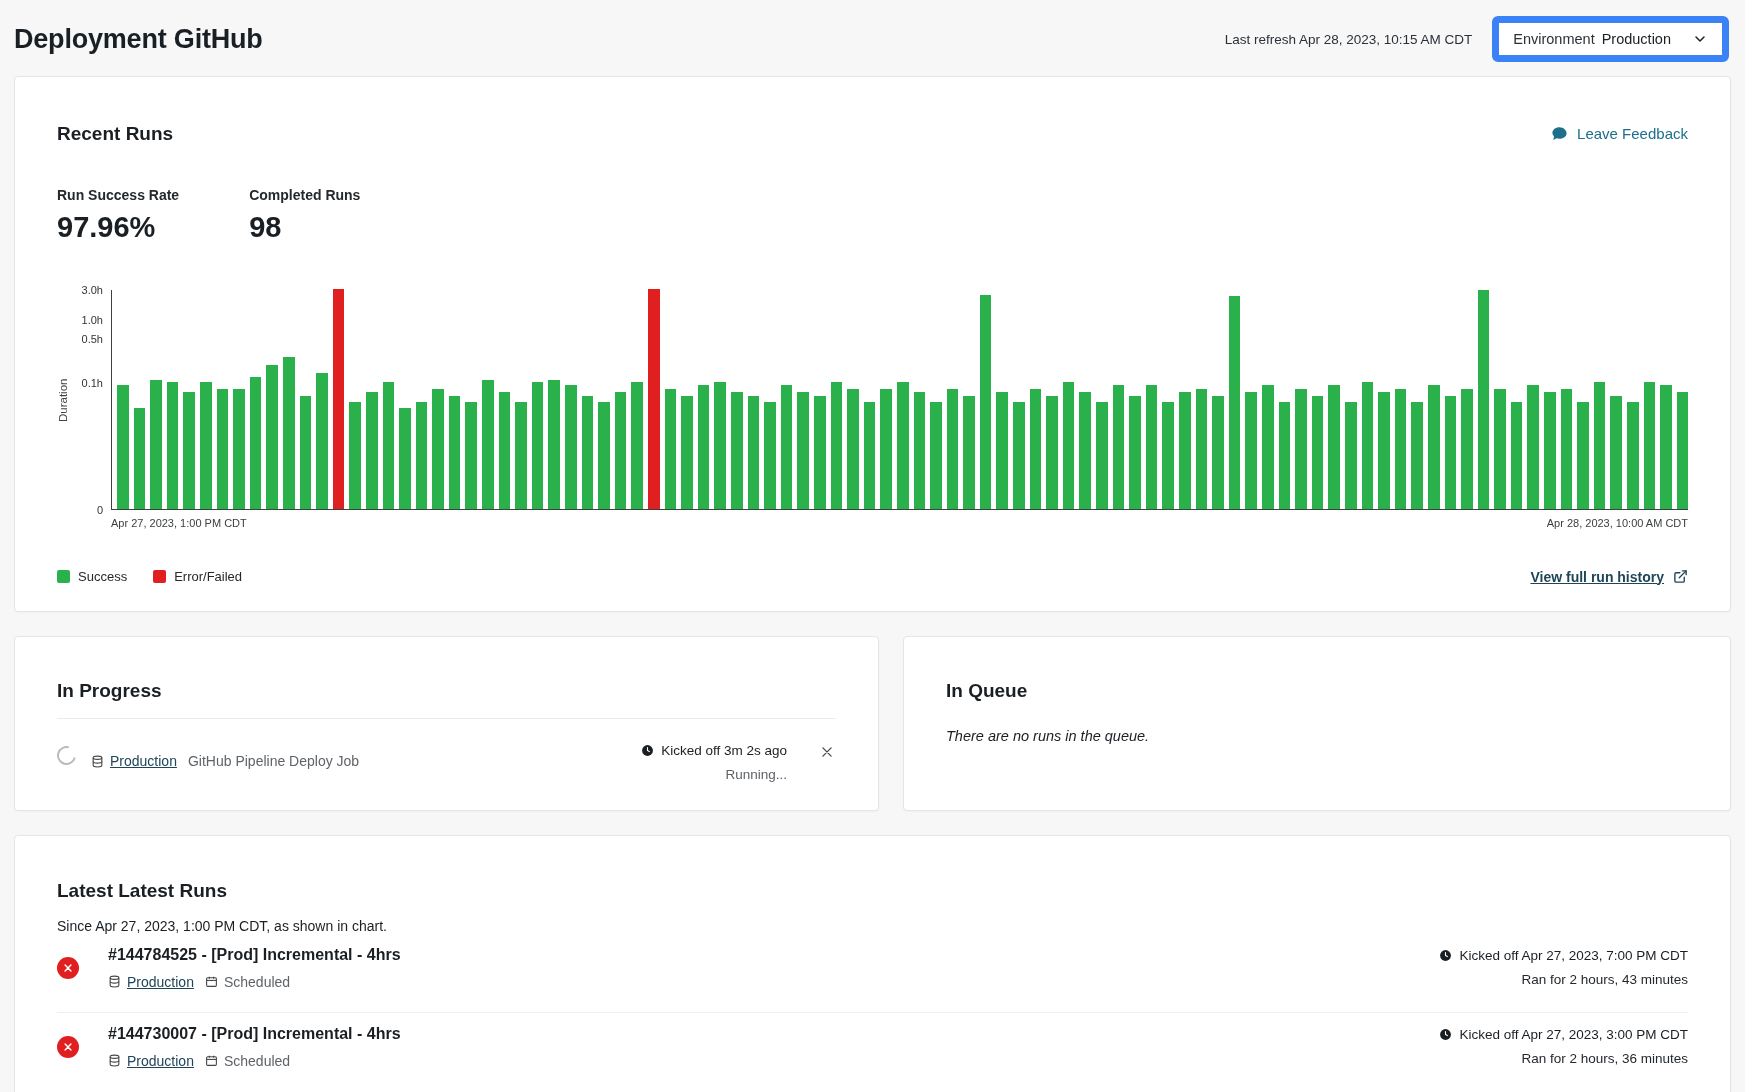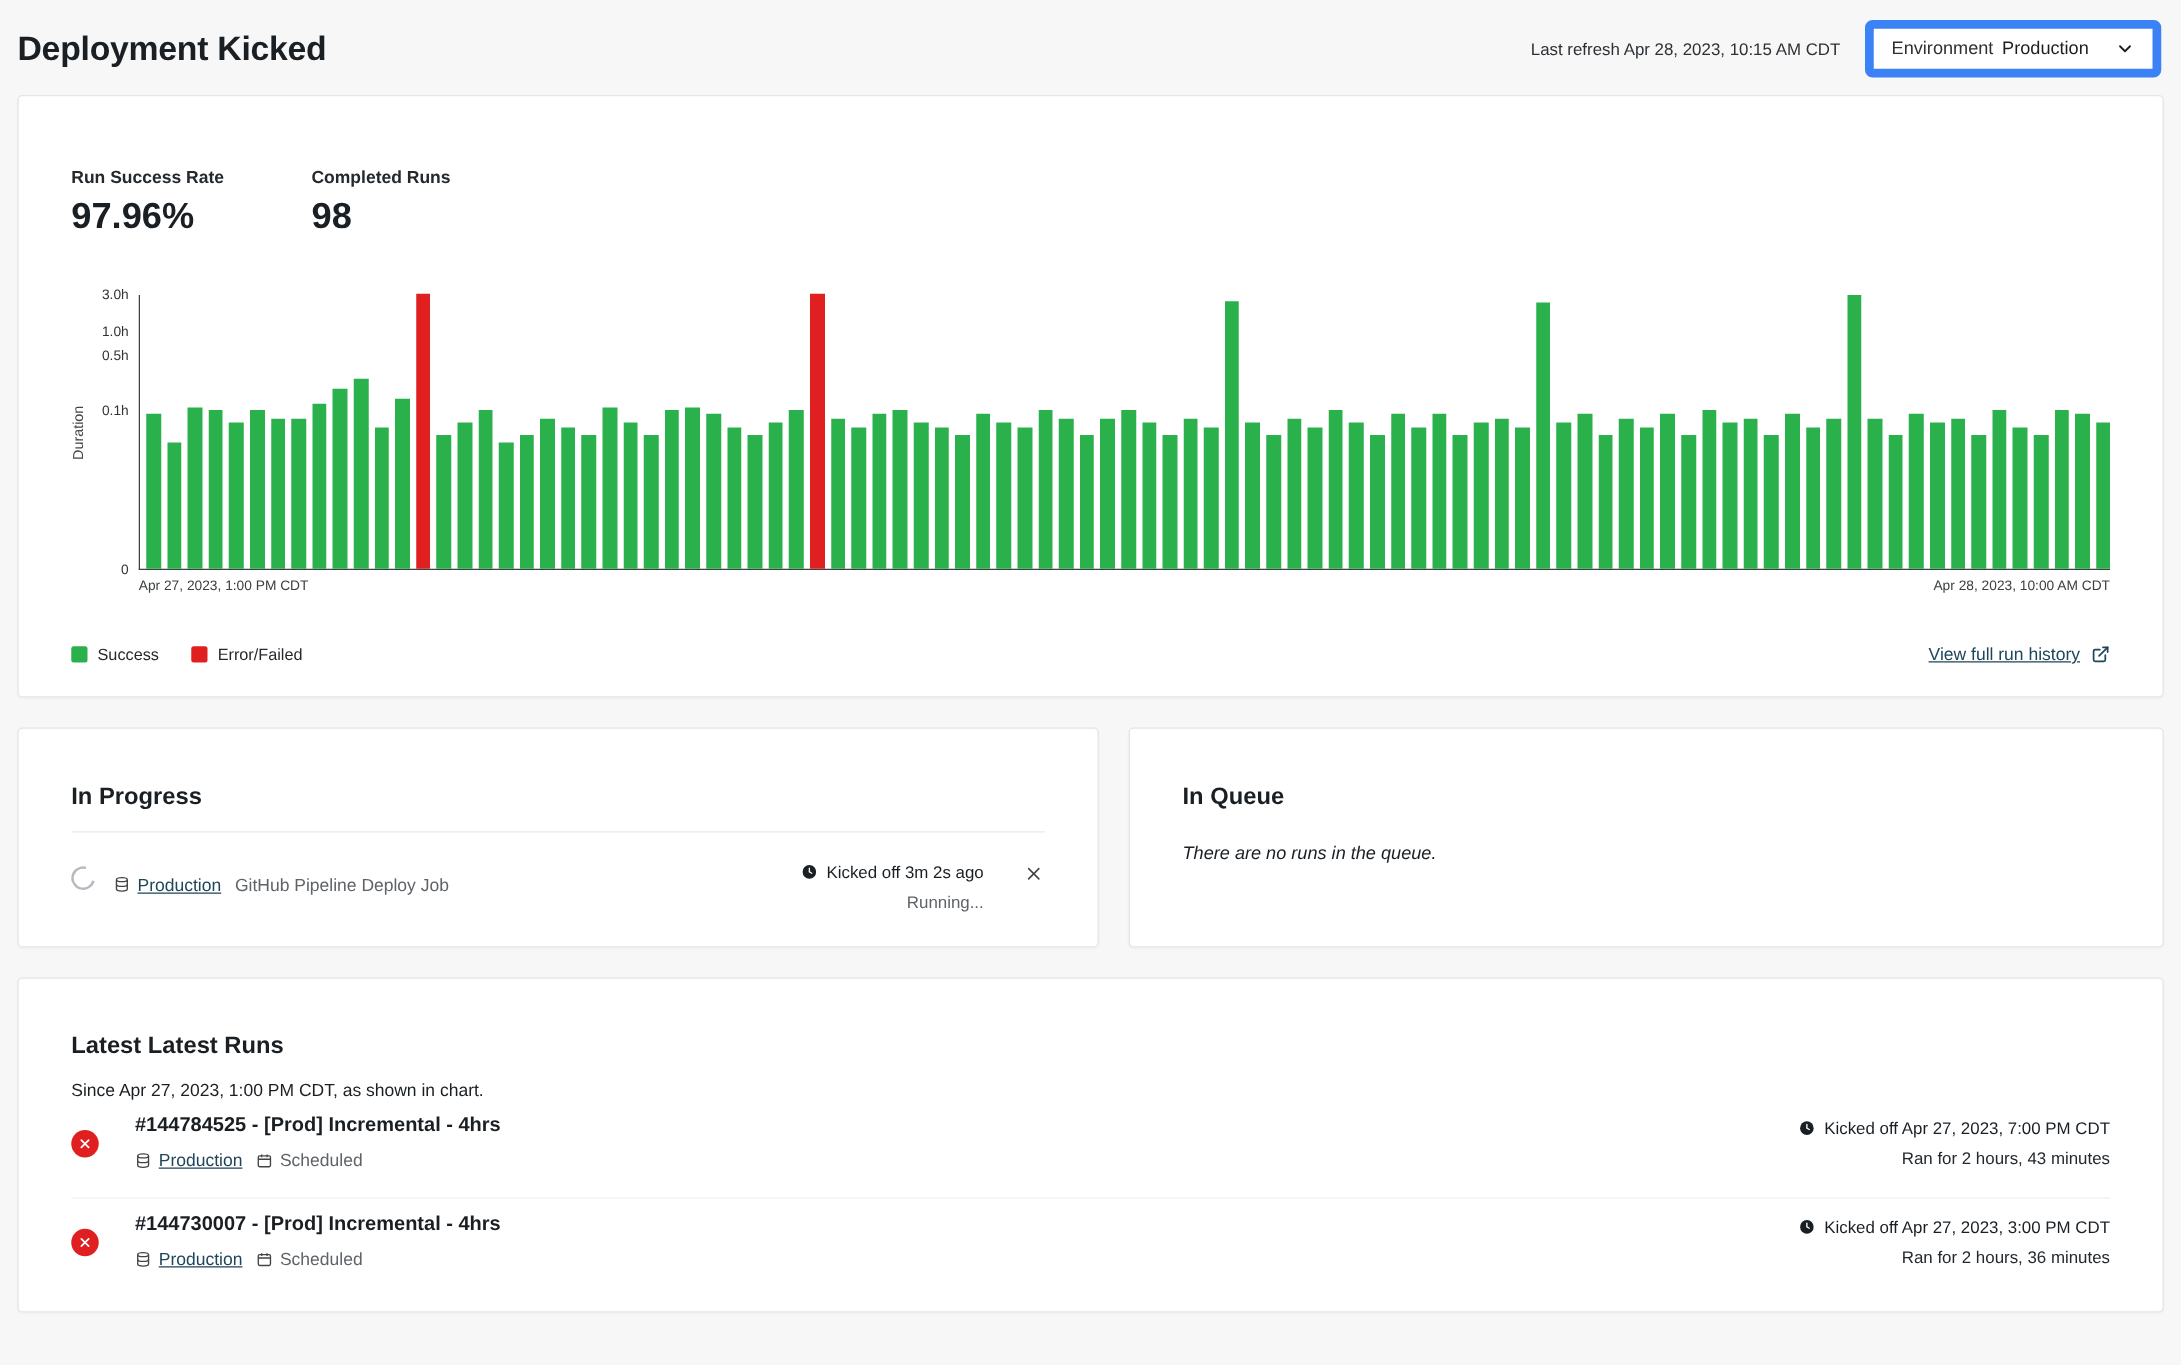--- a/index.html
+++ b/index.html
@@ -43,21 +43,21 @@
   .chart-main{flex:1; min-width:0;}
   .chart-plot{height:220px; border-left:1px solid #3c4043; border-bottom:1px solid #3c4043;
     display:flex; align-items:flex-end; gap:5px; padding-left:5px;}
   .bar{flex:1; min-width:3px;}
   .chart-xlabels{display:flex; justify-content:space-between; font-size:11px; color:#3c4043; margin-top:7px;}
   .chart-footer{display:flex; justify-content:space-between; align-items:center; margin-top:40px;}
   .legend{display:flex; gap:26px;}
   .legend-item{display:flex; align-items:center; gap:8px; font-size:13px; color:#24292e;}
   .legend-swatch{width:13px; height:13px; border-radius:2px; display:inline-block;}
   .view-history{display:flex; align-items:center; gap:9px; color:var(--link); font-size:14px;
-    font-weight:400; text-decoration:none; cursor:pointer;}
+    font-weight:700; text-decoration:none; cursor:pointer;}
   .view-history .vh-text{text-decoration:underline;}
   
   .bottom-row{display:flex; gap:24px; align-items:stretch;}
   .in-progress-card{width:865px; flex:none; padding:28px 42px;}
   .in-queue-card{flex:1; padding:28px 42px;}
   .divider{height:1px; background:#e8eaed; margin-top:15px;}
   .progress-run{display:flex; margin-top:24px; gap:15px; align-items:flex-start;}
   .spinner{width:19px; height:19px; border-radius:50%; border:2.5px solid #b7bbc0;
     border-right-color:transparent; transform:rotate(-30deg); flex:none; margin-top:3px;}
   .run-main{flex:1; min-width:0;}
@@ -78,36 +78,45 @@
     display:flex; align-items:center; justify-content:center; flex:none; margin-top:1px;}
   .failed-right{margin-left:auto; text-align:right; font-size:13.5px; flex:none;}
   .ran-for{margin-top:9px; color:#24292e;}
   .row-divider{height:1px; background:#eef0f2; margin-top:22px;}
   svg{display:block;}
 </style>
 <title>Deployment Monitor</title></head>
 <body>
 
 <div class="header">
-  <h1 class="page-title">Deployment Kicked</h1>
+  <h1 class="page-title">Deployment GitHub</h1>
   <div class="header-right">
     <span class="last-refresh">Last refresh Apr 28, 2023, 10:15 AM CDT</span>
     <button class="env-select">
       <span>Environment</span>
       <span class="env-value">Production</span>
       <svg width="16" height="16" viewBox="0 0 24 24" fill="none" stroke="#1a1f24" stroke-width="2.2" stroke-linecap="round" stroke-linejoin="round">
           <path d="M6 9l6 6 6-6"></path>
         </svg>
     </button>
   </div>
 </div>
 
 <div class="main">
 
   <section class="card recent-runs">
+    <div class="card-head">
+      <h2 class="card-title">Recent Runs</h2>
+      <button class="feedback-btn">
+        <svg width="17" height="17" viewBox="0 0 24 24" fill="#1d6f8c">
+            <path d="M12 3C6.5 3 2 6.5 2 10.8c0 1.9.9 3.6 2.3 5L3.2 21l4.6-2.2c1.3.4 2.7.6 4.2.6 5.5 0 10-3.5 10-7.8S17.5 3 12 3z"></path>
+          </svg>
+        <span>Leave Feedback</span>
+      </button>
+    </div>
 
     <div class="stats">
       <div class="stat">
         <div class="stat-label">Run Success Rate</div>
         <div class="stat-value">97.96%</div>
       </div>
       <div class="stat">
         <div class="stat-label">Completed Runs</div>
         <div class="stat-value">98</div>
       </div>

